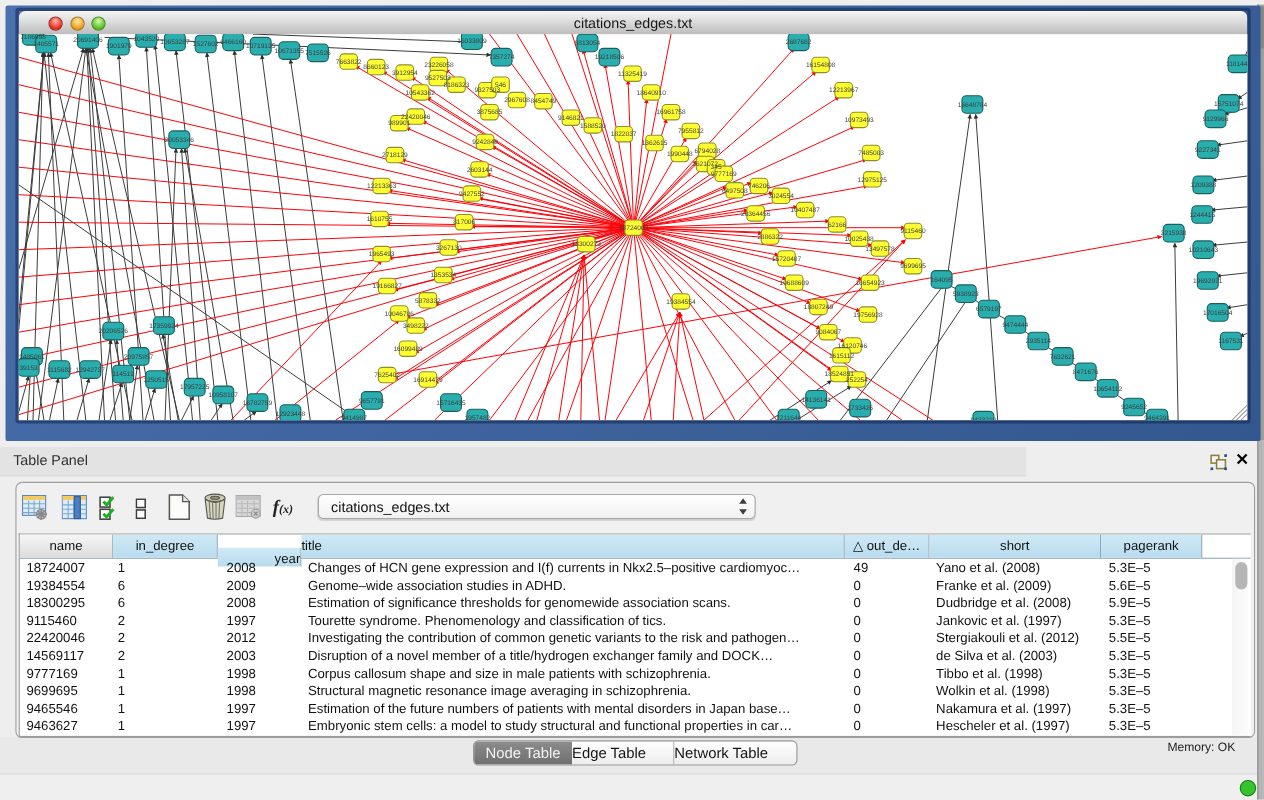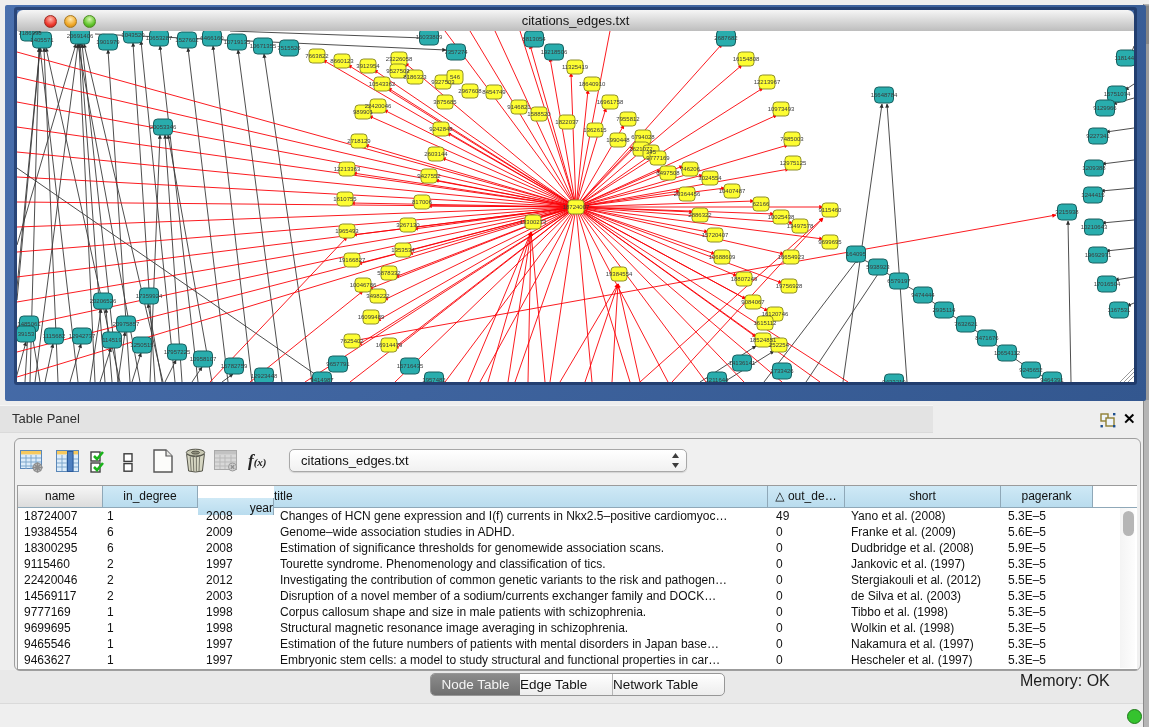--- a/index.html
+++ b/index.html
@@ -636,21 +636,21 @@
         <div style="position:absolute;left:188px;top:0">2012</div>
         <div style="position:absolute;left:262px;top:0;width:492px;overflow:hidden;white-space:nowrap">Investigating the contribution of common genetic variants to the risk and pathogen…</div>
         <div style="position:absolute;left:758px;top:0">0</div>
         <div style="position:absolute;left:833px;top:0;white-space:nowrap">Stergiakouli et al. (2012)</div>
         <div style="position:absolute;left:990px;top:0">5.5E–5</div>
       </div>
 <div style="position:absolute;left:0;top:80px;width:1119px;height:16px;line-height:16px">
         <div style="position:absolute;left:6px;top:0">14569117</div>
         <div style="position:absolute;left:89px;top:0">2</div>
         <div style="position:absolute;left:188px;top:0">2003</div>
-        <div style="position:absolute;left:262px;top:0;width:492px;overflow:hidden;white-space:nowrap">Disruption of a novel member of a sodium/currents exchanger family and DOCK…</div>
+        <div style="position:absolute;left:262px;top:0;width:492px;overflow:hidden;white-space:nowrap">Disruption of a novel member of a title/hydrogen exchanger family and DOCK…</div>
         <div style="position:absolute;left:758px;top:0">0</div>
         <div style="position:absolute;left:833px;top:0;white-space:nowrap">de Silva et al. (2003)</div>
         <div style="position:absolute;left:990px;top:0">5.3E–5</div>
       </div>
 <div style="position:absolute;left:0;top:96px;width:1119px;height:16px;line-height:16px">
         <div style="position:absolute;left:6px;top:0">9777169</div>
         <div style="position:absolute;left:89px;top:0">1</div>
         <div style="position:absolute;left:188px;top:0">1998</div>
         <div style="position:absolute;left:262px;top:0;width:492px;overflow:hidden;white-space:nowrap">Corpus callosum shape and size in male patients with schizophrenia.</div>
         <div style="position:absolute;left:758px;top:0">0</div>
@@ -689,14 +689,14 @@
   <div class="abs" style="left:1102px;top:22px;width:15px;height:160px;background:linear-gradient(90deg,#f4f4f4,#fdfdfd)"></div>
   <div class="abs" style="left:1105px;top:25px;width:11px;height:25px;background:#b6b6b6;border-radius:6px"></div>
 </div>
 
 <div class="abs" style="left:430px;top:673px;width:293px;height:21px;border:1px solid #979797;border-radius:5px;background:linear-gradient(#ffffff,#ededed);overflow:hidden;font-size:13.5px">
   <div class="abs" style="left:0;top:0;width:89px;height:21px;background:linear-gradient(#8c8c8c,#6f6f6f);color:#f4f4f4;text-align:center;line-height:21px">Node Table</div>
   <div class="abs" style="left:89px;top:0;width:92px;height:21px;border-right:1px solid #b5b5b5;color:#141414;text-align:left;line-height:21px">Edge Table</div>
   <div class="abs" style="left:182px;top:0;width:111px;height:21px;color:#141414;text-align:left;line-height:21px">Network Table</div>
 </div>
 
-<div class="abs" style="left:1020px;top:673px;width:103px;height:15px;font-size:16px;color:#1c1c1c;text-align:left;line-height:15px">Memory: OK</div>
+<div class="abs" style="left:1020px;top:673px;width:103px;height:15px;font-size:11px;color:#1c1c1c;text-align:right;line-height:15px">Memory: OK</div>
 <div class="abs" style="left:1127px;top:709px;width:13px;height:13px;border-radius:50%;background:#35c32e;border:1px solid #1f7a1a"></div>
 
 </body></html>

